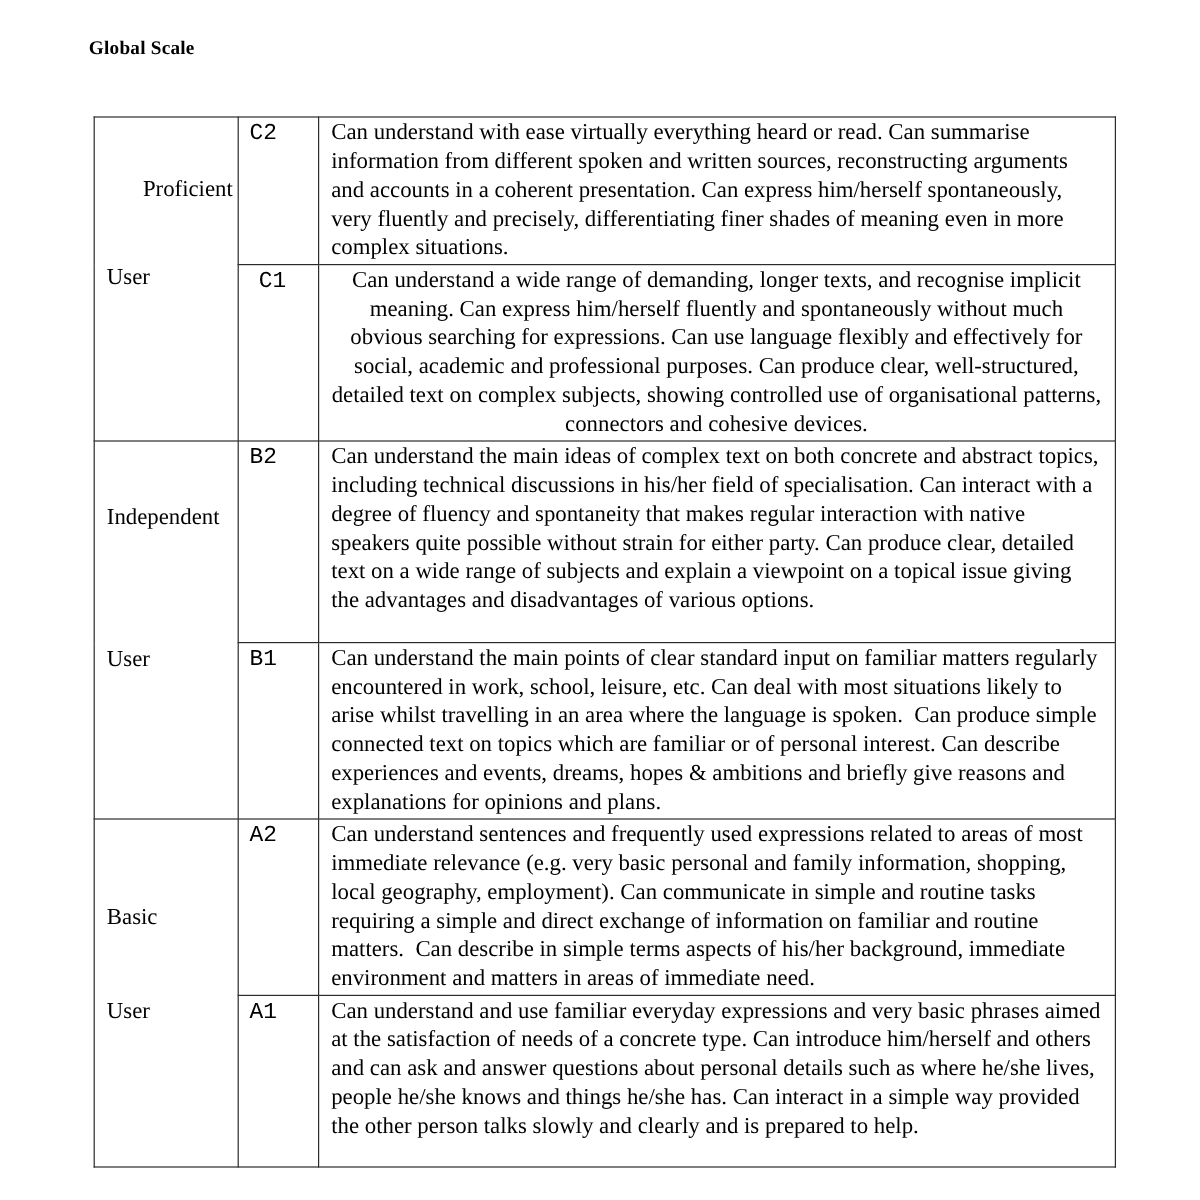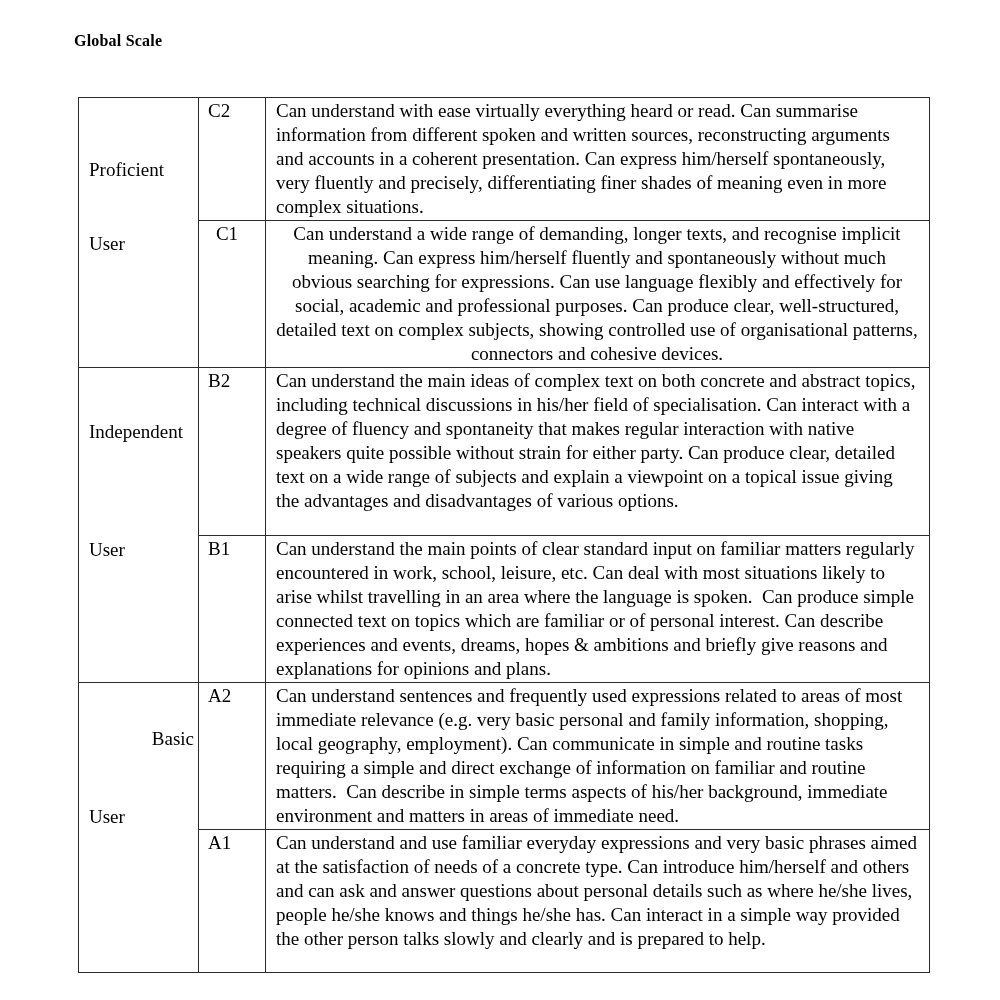--- a/index.html
+++ b/index.html
@@ -30,36 +30,36 @@
     table-layout: fixed;
   }
   table.scale-table td {
     border: 1.5px solid #2b2b2b;
     vertical-align: top;
     font-size: 19px;
     line-height: 24px;
     overflow: hidden;
   }
   td.cat-cell  { padding: 0 4px 0 10px; }
-  td.lvl-cell  { padding: 1px 19px 1px 9px; }
+  td.lvl-cell  { padding: 1px 19px 1px 9px; font-family: Liberation Mono, monospace; }
   td.desc-cell { padding: 1px 11px 1px 10px; white-space: pre-wrap; }
 
   tr.row-c2 { height: 122px; }
   tr.row-c1 { height: 142px; text-align: center; }
   tr.row-b2 { height: 168px; }
   tr.row-b1 { height: 142px; }
   tr.row-a2 { height: 143px; }
   tr.row-a1 { height: 143px; }
 
   .cat-line { display: block; }
-  .g0 .cat-line1 { margin-top: 60px; }
+  .g0 .cat-line1 { margin-top: 48px; text-align: right; }
   .g0 .cat-line2 { margin-top: 50px; }
   .g1 .cat-line1 { margin-top: 52px; }
   .g1 .cat-line2 { margin-top: 94px; }
-  .g2 .cat-line1 { margin-top: 44px; text-align: right; }
+  .g2 .cat-line1 { margin-top: 70px; }
   .g2 .cat-line2 { margin-top: 54px; }
 </style>
 </head>
 <body>
 
 <div class="doc-title">Global Scale</div>
 
 <table class="scale-table">
   <colgroup>
     <col style="width:120px">

